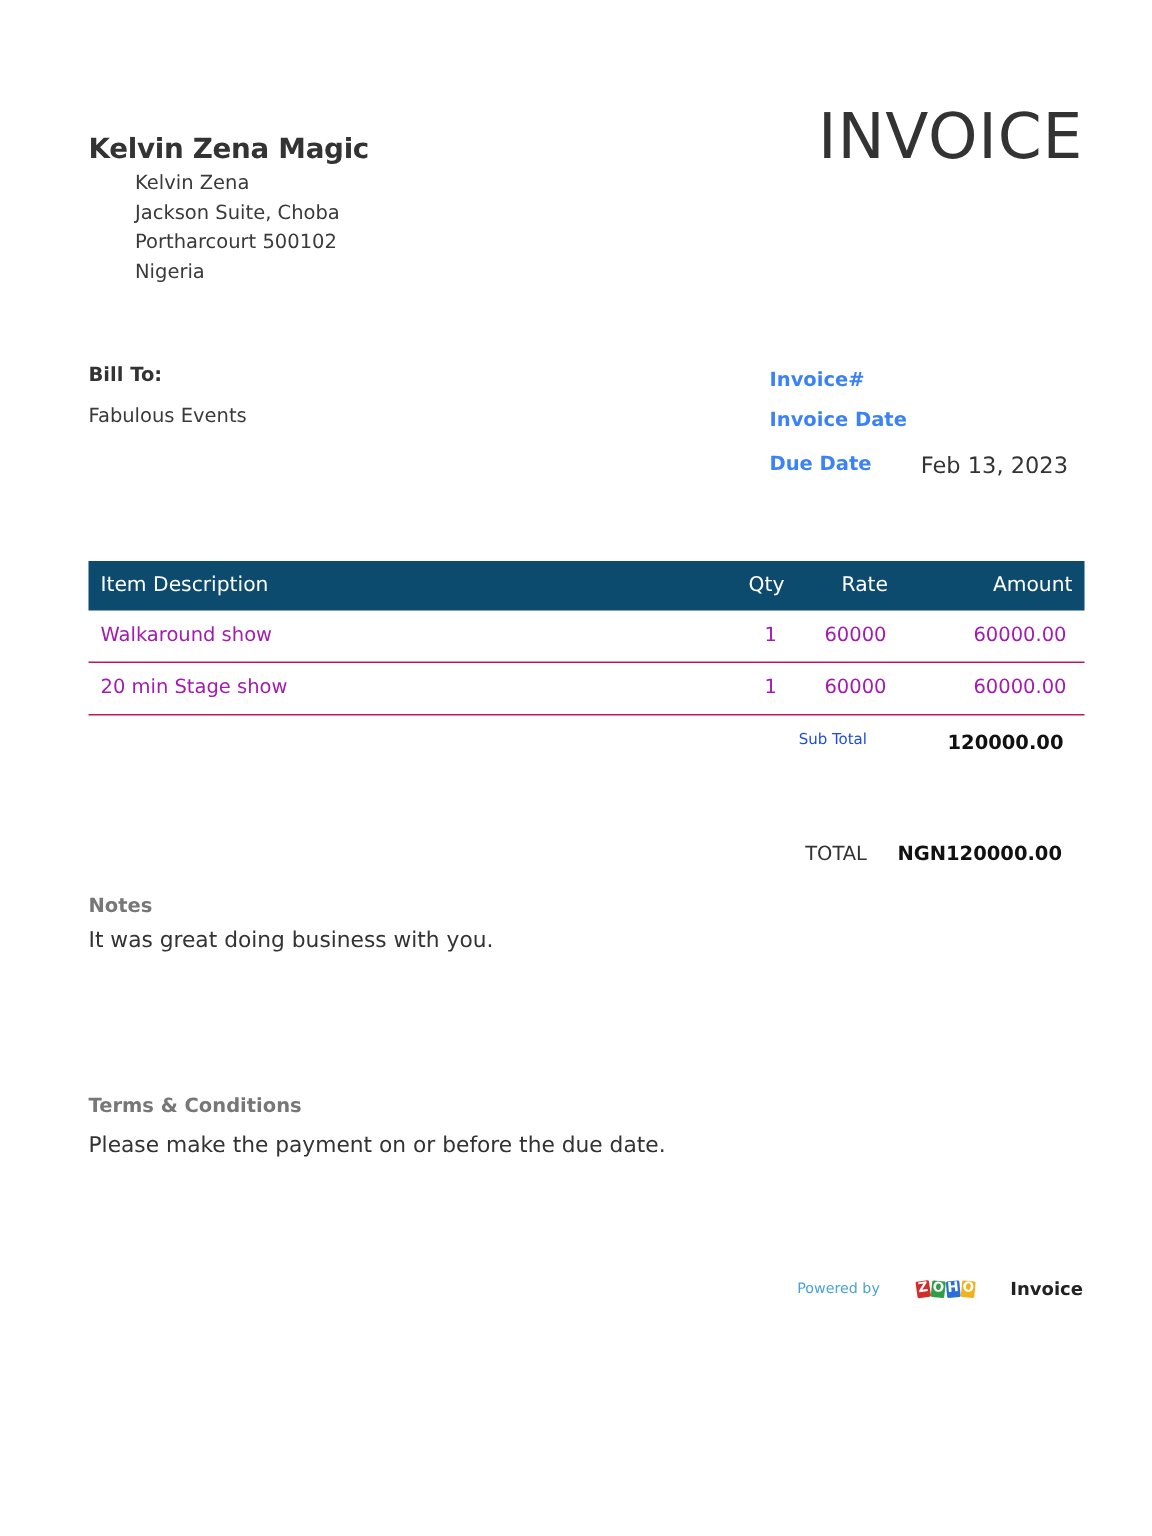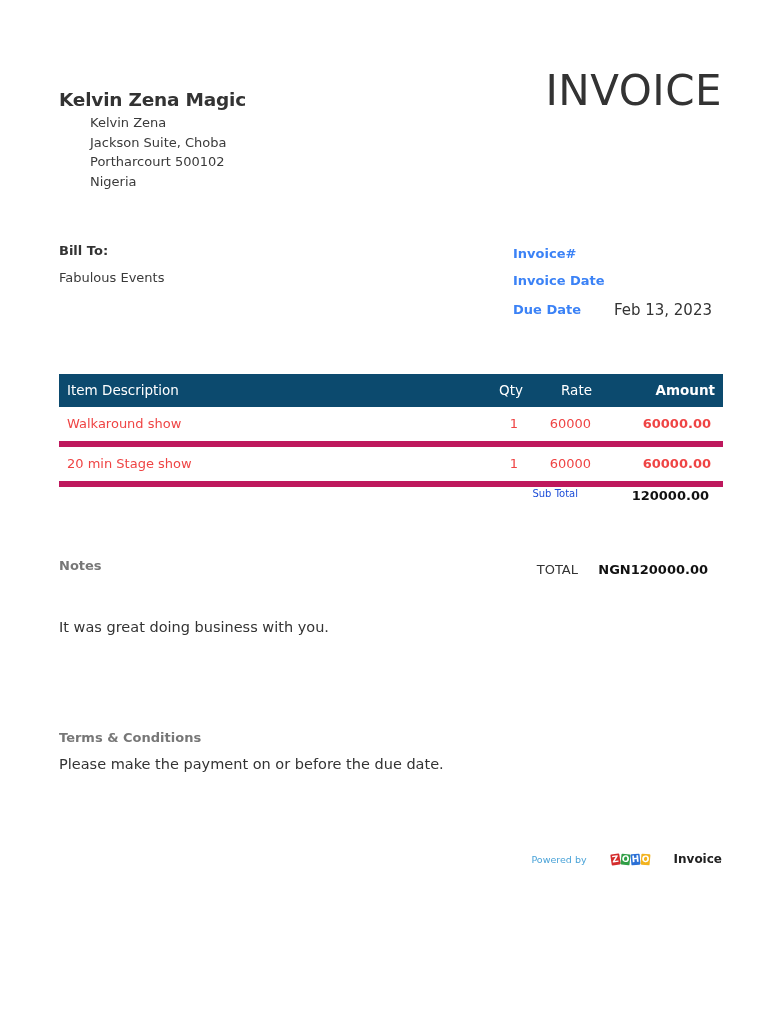--- a/index.html
+++ b/index.html
@@ -12,26 +12,26 @@
   .company-name { left: 59px; top: 89px; font-size: 18.5px; font-weight: bold; color: #333; letter-spacing: -0.2px; }
   .addr { left: 59px; font-size: 13px; color: #3a3a3a; margin-left: 31px; }
   .title { right: 46px; top: 66px; font-size: 42px; color: #333; letter-spacing: 0.5px; font-weight: normal; }
   .bill-label { left: 59px; top: 243px; font-size: 13px; font-weight: bold; color: #333; }
   .bill-name { left: 59px; top: 270px; font-size: 13px; color: #3a3a3a; }
   .meta-label { left: 513px; font-size: 13px; font-weight: bold; color: #3b82f6; }
   .meta-value { right: 56px; font-size: 15px; color: #333; }
 
   .table { left: 59px; top: 374px; width: 664px; }
   .thead { height: 33px; background: #0c4a6e; color: #ffffff; font-size: 13.5px; position: relative; }
-  .row { height: 34px; border-bottom: 6px solid #be185d; position: relative; font-size: 13px; color: #ef4444; }
+  .row { height: 34px; border-bottom: 1px solid #be185d; position: relative; font-size: 13px; color: #a21caf; }
   .cell { position: absolute; top: 0; line-height: 33px; white-space: nowrap; }
   .c-desc { left: 8px; }
   .c-qty { right: 200px; }
   .c-rate { right: 131px; }
-  .c-amt { right: 8px; font-weight: bold; }
+  .c-amt { right: 8px; }
   .row .c-qty { right: 205px; }
   .row .c-rate { right: 132px; }
   .row .c-amt { right: 12px; }
 
   .sub-label { right: 190px; top: 488px; font-size: 10px; color: #1d4ed8; }
   .sub-value { right: 59px; top: 488px; font-size: 13px; font-weight: bold; color: #111; }
   .tot-label { right: 190px; top: 562px; font-size: 13px; color: #333; }
   .tot-value { right: 60px; top: 562px; font-size: 13px; font-weight: bold; color: #111; }
 
   .sec-label { left: 59px; font-size: 13px; font-weight: bold; color: #777777; }
@@ -89,21 +89,21 @@
       <span class="cell c-rate">60000</span>
       <span class="cell c-amt">60000.00</span>
     </div>
   </div>
 
   <div class="abs sub-label">Sub Total</div>
   <div class="abs sub-value">120000.00</div>
   <div class="abs tot-label">TOTAL</div>
   <div class="abs tot-value">NGN120000.00</div>
 
-  <div class="abs sec-label" style="top:558px">Notes</div>
+  <div class="abs sec-label" style="top:597px">Notes</div>
   <div class="abs sec-text" style="top:619px">It was great doing business with you.</div>
 
   <div class="abs sec-label" style="top:730px">Terms &amp; Conditions</div>
   <div class="abs sec-text" style="top:756px">Please make the payment on or before the due date.</div>
 
   <div class="abs powered">
     <span class="powered-by">Powered by</span>
     <span class="zoho">
       <span class="z1">Z</span>
       <span class="z2">O</span>

